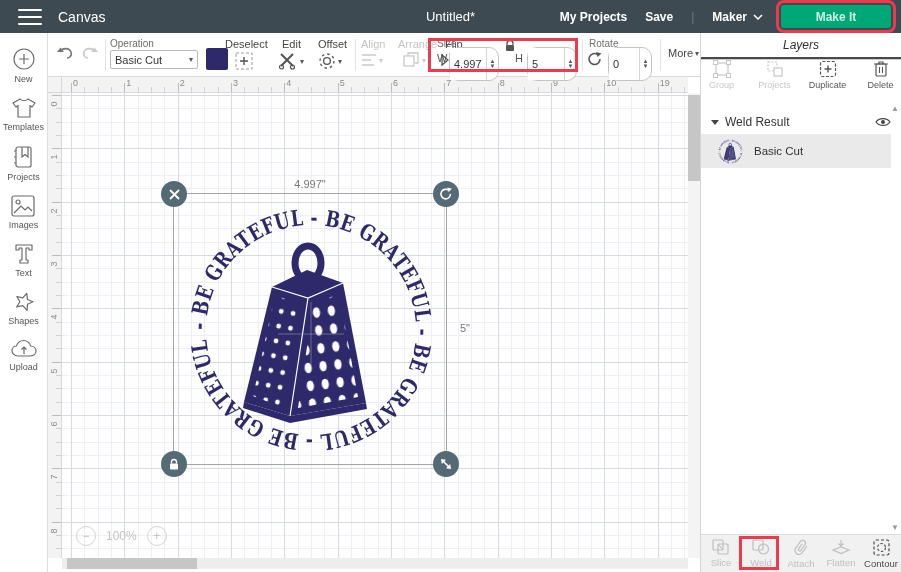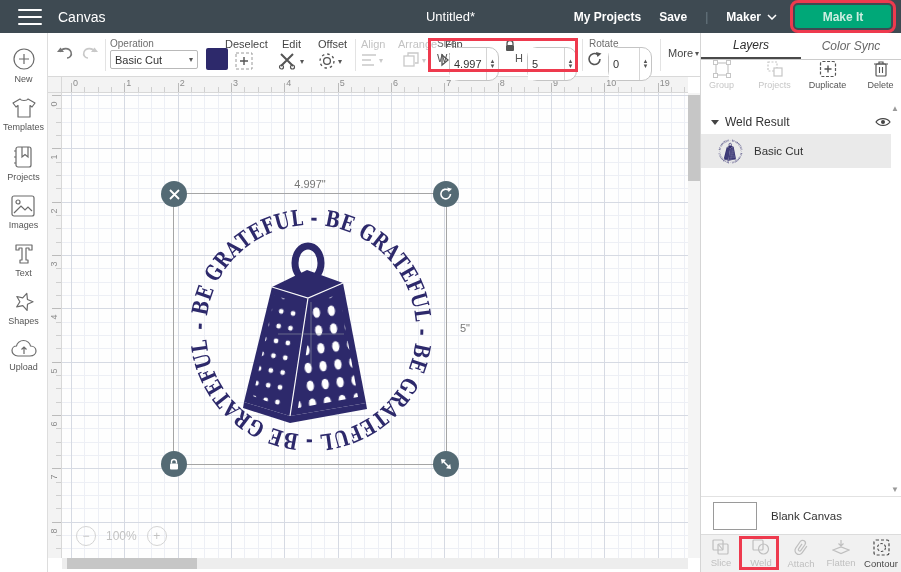--- a/index.html
+++ b/index.html
@@ -11,21 +11,21 @@
   .header { position:absolute; left:0; top:0; width:901px; height:33px; background:#3e4a52; display:flex; align-items:center; color:#fff; z-index:30; }
   .hamburger { width:24px; height:16px; margin-left:18px; display:flex; flex-direction:column; justify-content:space-between; cursor:pointer; }
   .hamburger div { height:2px; background:#fff; border-radius:1px; }
   .app-title { margin-left:16px; font-size:14px; }
   .doc-title { position:absolute; left:0; right:0; text-align:center; font-size:13px; pointer-events:none; }
   .hnav { margin-left:auto; display:flex; align-items:center; gap:18px; font-size:12px; font-weight:bold; padding-right:10px; }
   .hnav .plain { cursor:pointer; }
   .hdivider { color:#6d7c85; font-weight:normal; }
   .machine { display:flex; align-items:center; gap:6px; cursor:pointer; }
   .chev { width:10px; height:6px; }
-  .makeit { background:#00a878; border:none; color:#cdeee1; font-weight:bold; font-size:12px; width:96px; height:23px; border-radius:3px; cursor:pointer; outline:3px solid #ee3a4e; outline-offset:2px; }
+  .makeit { background:#00a878; border:none; color:#cdeee1; font-weight:bold; font-size:12px; width:110px; height:23px; border-radius:3px; cursor:pointer; outline:3px solid #ee3a4e; outline-offset:2px; }
 
   
   .toolbar { position:absolute; left:48px; top:33px; width:652px; height:44px; background:#fff; border-bottom:1px solid #d9d9d9; z-index:20; }
   .tb-sep { position:absolute; top:6px; width:1px; height:32px; background:#e3e3e3; }
   .tb-label { position:absolute; font-size:10px; color:#6e6e6e; }
   .tb-action-label { position:absolute; font-size:11px; color:#454545; top:5px; }
   .tb-action-label.grayed { color:#c3c3c3; }
   .icon-btn { position:absolute; cursor:pointer; display:flex; align-items:center; }
   .ddarrow { font-size:8px; color:#555; margin-left:2px; }
   .ddarrow.grayed { color:#c9c9c9; }
@@ -411,21 +411,20 @@
   <div class="hscroll">
       <div class="thumb"></div>
     </div>
   <div class="vscroll">
       <div class="thumb"></div>
     </div>
 
   <div class="rpanel">
     <div class="tabs">
       <div class="tab active">Layers</div>
-      <div class="tab">Color Sync</div>
     </div>
 
     <div class="layer-actions">
       <div class="la-item grayed">
         <svg width="18" height="18" viewBox="0 0 18 18">
             <rect x="3" y="3" width="12" height="12" fill="none" stroke="#c6c6c6" stroke-width="1.2"></rect>
             <rect x="0.5" y="0.5" width="4" height="4" fill="#fff" stroke="#c6c6c6"></rect>
             <rect x="13.5" y="0.5" width="4" height="4" fill="#fff" stroke="#c6c6c6"></rect>
             <rect x="0.5" y="13.5" width="4" height="4" fill="#fff" stroke="#c6c6c6"></rect>
             <rect x="13.5" y="13.5" width="4" height="4" fill="#fff" stroke="#c6c6c6"></rect>
@@ -470,24 +469,20 @@
             <use href="#design-symbol"></use>
           </svg>
         <span class="layer-name">Basic Cut</span>
       </div>
       <div class="pscroll">
         <span class="arr" style="top:0;">▲</span>
         <span class="arr" style="bottom:0;">▼</span>
       </div>
     </div>
 
-    <div class="blank-row">
-      <div class="blank-swatch"></div>
-      <span class="blank-label">Blank Canvas</span>
-    </div>
 
     <div class="bottom-bar">
       <div class="bb-item">
         <svg width="18" height="16" viewBox="0 0 18 16">
             <rect x="1" y="1" width="10" height="10" rx="1" fill="none" stroke="#bfbfbf" stroke-width="1.2"></rect>
             <rect x="6" y="5" width="10" height="10" rx="1" fill="none" stroke="#bfbfbf" stroke-width="1.2"></rect>
             <path d="M6 5 L11 11" stroke="#bfbfbf" stroke-width="1.1"></path>
           </svg>
         <span>Slice</span>
       </div>

